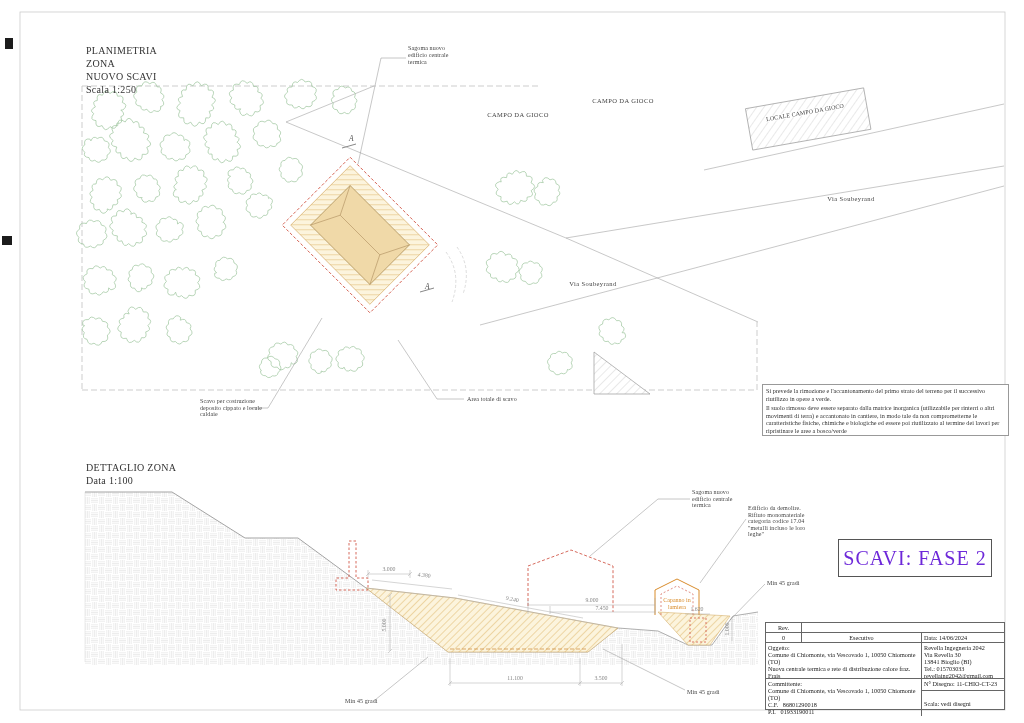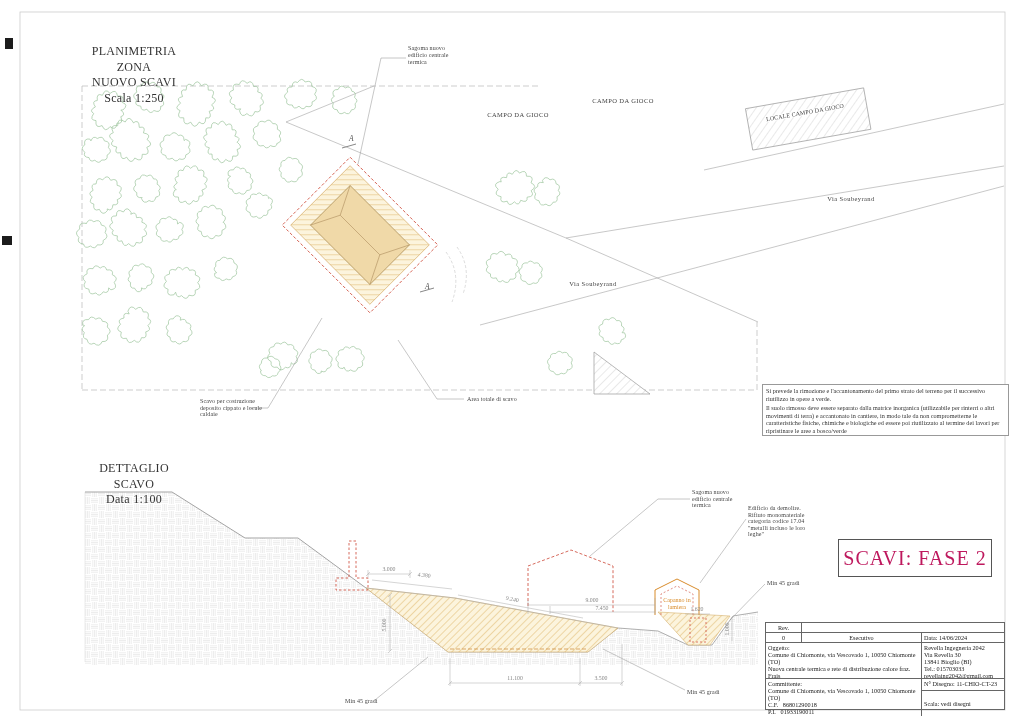--- a/index.html
+++ b/index.html
@@ -5,26 +5,26 @@
   html,body{margin:0;padding:0;background:#e8e8e8;}
   #sheet{position:relative;width:1024px;height:723px;background:#ffffff;overflow:hidden;
          font-family:"Liberation Serif",serif;color:#333;}
   svg{position:absolute;left:0;top:0;}
   .tree{fill:none;stroke:#9cc49c;stroke-width:.7;}
   .lbl{font:6.5px "Liberation Serif",serif;fill:#444;letter-spacing:.4px;}
   .sm{font-size:6px;letter-spacing:.1px;}
   .lblA{font:italic 7.5px "Liberation Serif",serif;fill:#555;}
   .dim{font:5.8px "Liberation Serif",serif;fill:#888;}
   .cap{font:6px "Liberation Serif",serif;fill:#d98c2b;}
-  .dtitle{position:absolute;text-align:center;font-size:12px;line-height:1.3;color:#333;letter-spacing:.3px;}
+  .dtitle{position:absolute;text-align:left;font-size:10px;line-height:1.3;color:#333;letter-spacing:.3px;}
   .note{position:absolute;left:762px;top:384px;width:239px;height:46px;border:1px solid #999;
         font-size:6.2px;line-height:1.22;padding:2px 3px;color:#333;background:#fff;}
   .note p{margin:0 0 2px 0;}
   .stamp{position:absolute;left:838px;top:539px;width:152px;height:36px;border:1px solid #555;
-         display:flex;align-items:center;justify-content:center;font-size:20px;letter-spacing:1px;color:#be185d;background:#fff;}
+         display:flex;align-items:center;justify-content:center;font-size:20px;letter-spacing:1px;color:#6d28d9;background:#fff;}
   .tb{position:absolute;left:765px;top:622px;width:240px;height:88px;border:1px solid #666;
       font-size:6.2px;line-height:1.14;color:#222;background:#fff;box-sizing:border-box;display:flex;flex-direction:column;}
   .tb [data-bind]{white-space:pre-wrap;}
   .tb-row{display:flex;border-bottom:1px solid #666;box-sizing:border-box;}
   .tb-r1{height:11px;}
   .tb-r2{height:13px;}
   .tb-r3{height:36px;}
   .tb-r4{flex:1;border-bottom:none;}
   .tb-cell{box-sizing:border-box;padding:1px 2px;overflow:hidden;}
   .bR{border-right:1px solid #666;}
@@ -232,21 +232,21 @@
     <text class="lbl sm" x="345" y="703" data-bind="section.min45_c">Min 45 gradi</text>
   </g>
 </svg>
 
 <div class="dtitle" style="left:86px;top:44px;width:96px;">
   <div data-bind="sheet.plan_title.0">PLANIMETRIA ZONA</div>
   <div data-bind="sheet.plan_title.1">NUOVO SCAVI</div>
   <div data-bind="sheet.plan_title.2">Scala 1:250</div>
 </div>
 <div class="dtitle" style="left:86px;top:461px;width:96px;">
-  <div data-bind="sheet.detail_title.0">DETTAGLIO SCAVO</div>
+  <div data-bind="sheet.detail_title.0">DETTAGLIO ZONA</div>
   <div data-bind="sheet.detail_title.1">Data 1:100</div>
 </div>
 
 <div class="note">
   <p data-bind="plan.note.0">Si prevede la rimozione e l'accantonamento del primo strato del terreno per il successivo riutilizzo in opere a verde.</p>
   <p data-bind="plan.note.1">Il suolo rimosso deve essere separato dalla matrice inorganica (utilizzabile per rinterri o altri movimenti di terra) e accantonato in cantiere, in modo tale da non comprometterne le caratteristiche fisiche, chimiche e biologiche ed essere poi riutilizzato al termine dei lavori per ripristinare le aree a bosco/verde</p>
 </div>
 
 <div class="stamp">
   <span data-bind="sheet.stamp">SCAVI: FASE 2</span>

